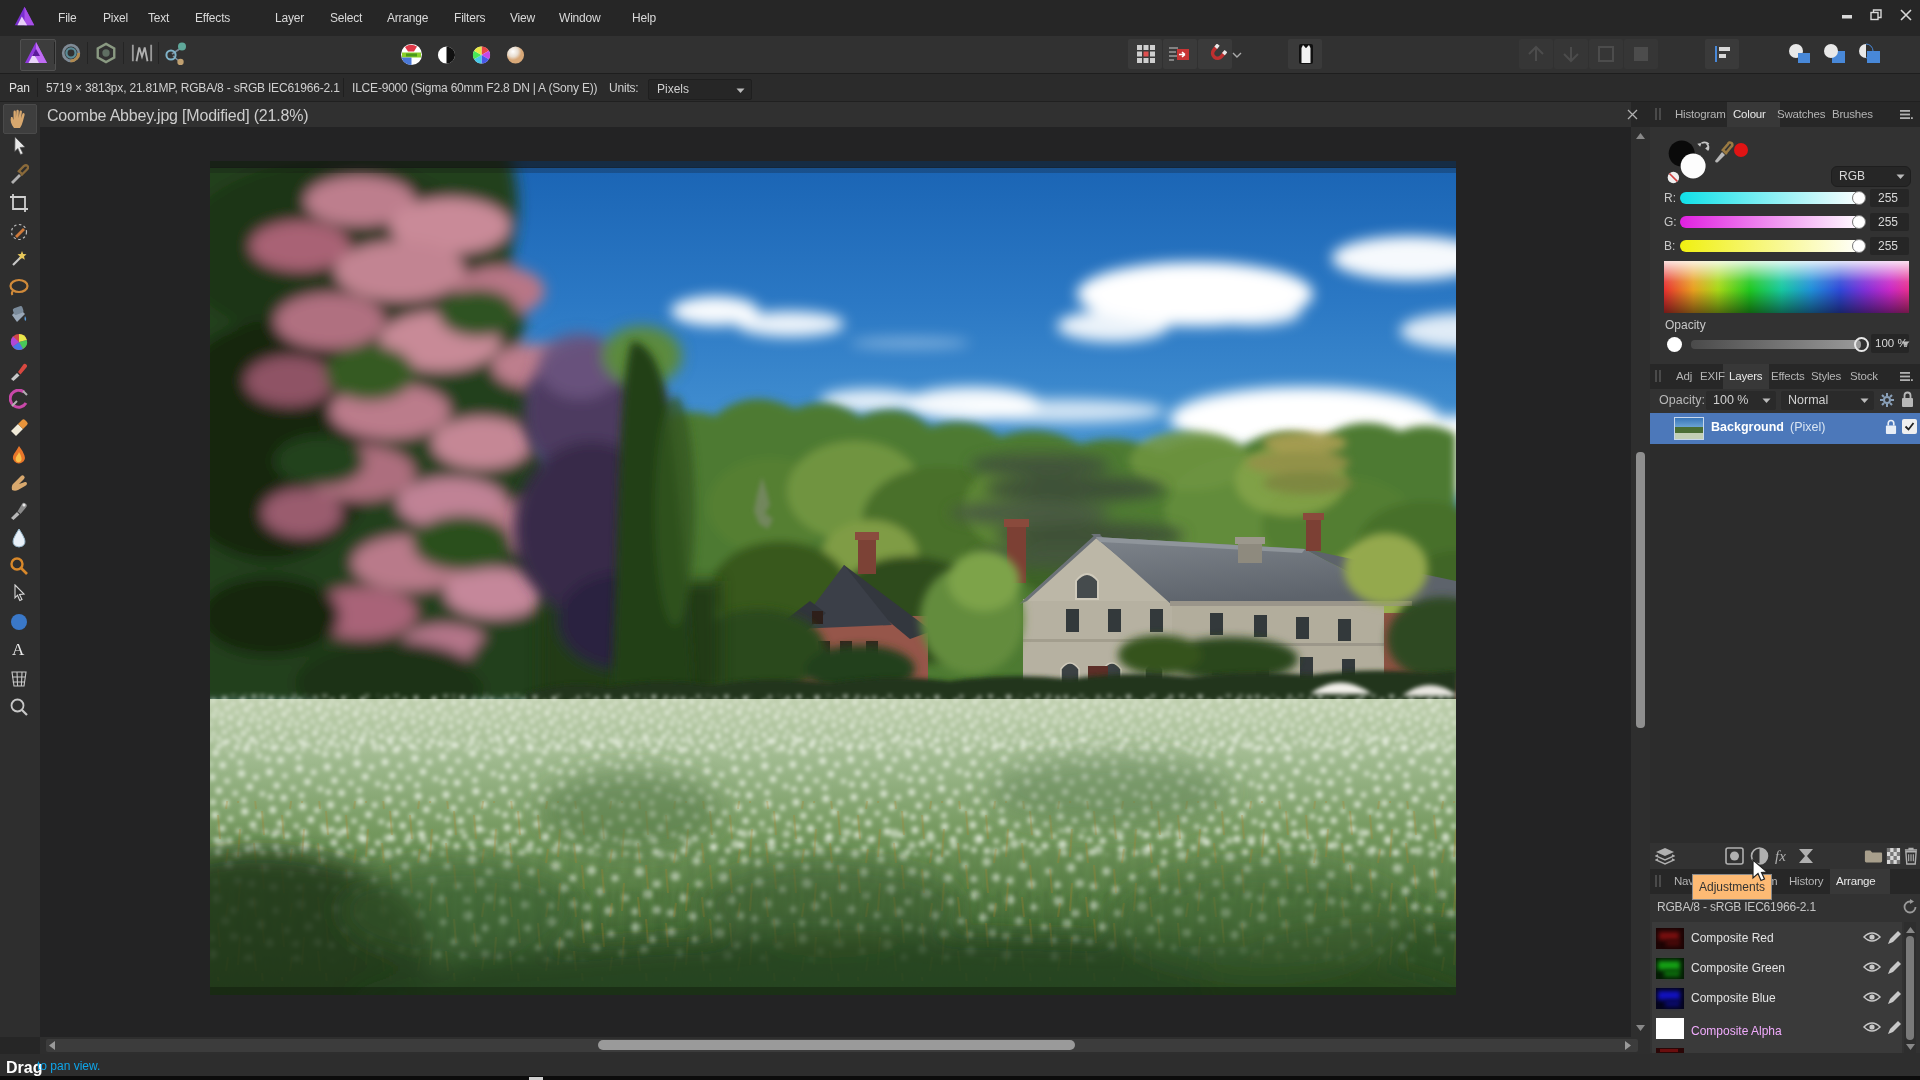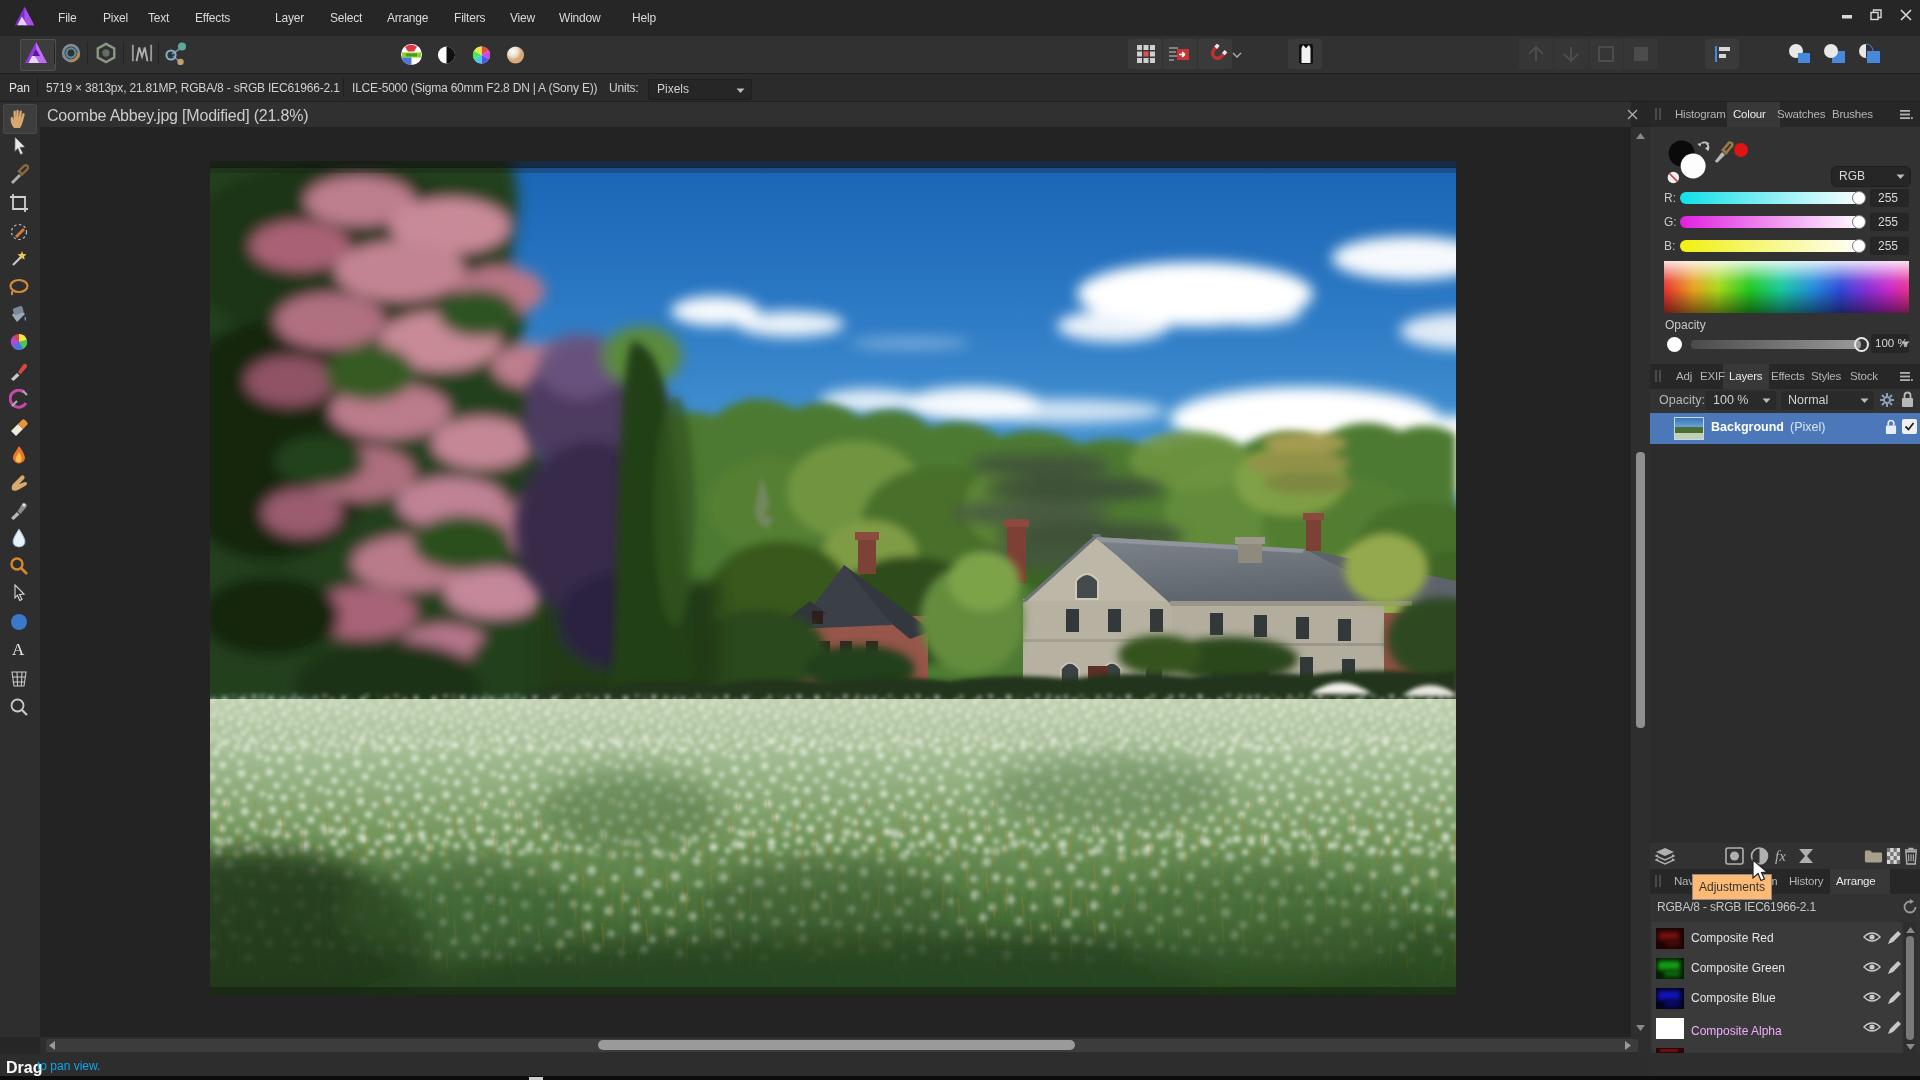--- a/index.html
+++ b/index.html
@@ -190,21 +190,21 @@
       <path d="M9 2 A7 7 0 0 0 9 16 Z" fill="#e8e8e8"></path>
       <path d="M9 2 A7 7 0 0 1 9 16" fill="none" stroke="#4888d8" stroke-width="1"></path>
   </svg>
 </div>
 
 <div class="abs" id="ctxbar">
   <span class="ctxt" style="left:9px;color:#e0e0e0">Pan</span>
   <div class="sep" style="left:37px;top:4px;width:1px;height:19px;background:#1f1f1f"></div>
   <span class="ctxt" style="left:46px">5719 × 3813px, 21.81MP, RGBA/8 - sRGB IEC61966-2.1</span>
   <div class="sep" style="left:343px;top:4px;width:1px;height:19px;background:#1f1f1f"></div>
-  <span class="ctxt" style="left:352px">ILCE-5000 (Sigma 60mm F2.8 DN | A (Sony E))</span>
+  <span class="ctxt" style="left:352px">ILCE-9000 (Sigma 60mm F2.8 DN | A (Sony E))</span>
   <span class="ctxt" style="left:609px">Units:</span>
   <div class="abs" style="left:648px;top:5px;width:102px;height:19px;background:#262626;border:1px solid #1f1f1f;border-radius:2px;">
      <span style="position:absolute;left:8px;top:2px;font-size:12px;color:#d0d0d0">Pixels</span>
      <svg style="position:absolute;right:6px;top:8px" width="9" height="6">
         <path d="M0.5 0.5 L4.5 5 L8.5 0.5" fill="#bbb"></path>
       </svg>
   </div>
 </div>
 
 <div class="abs" id="tabrow">

